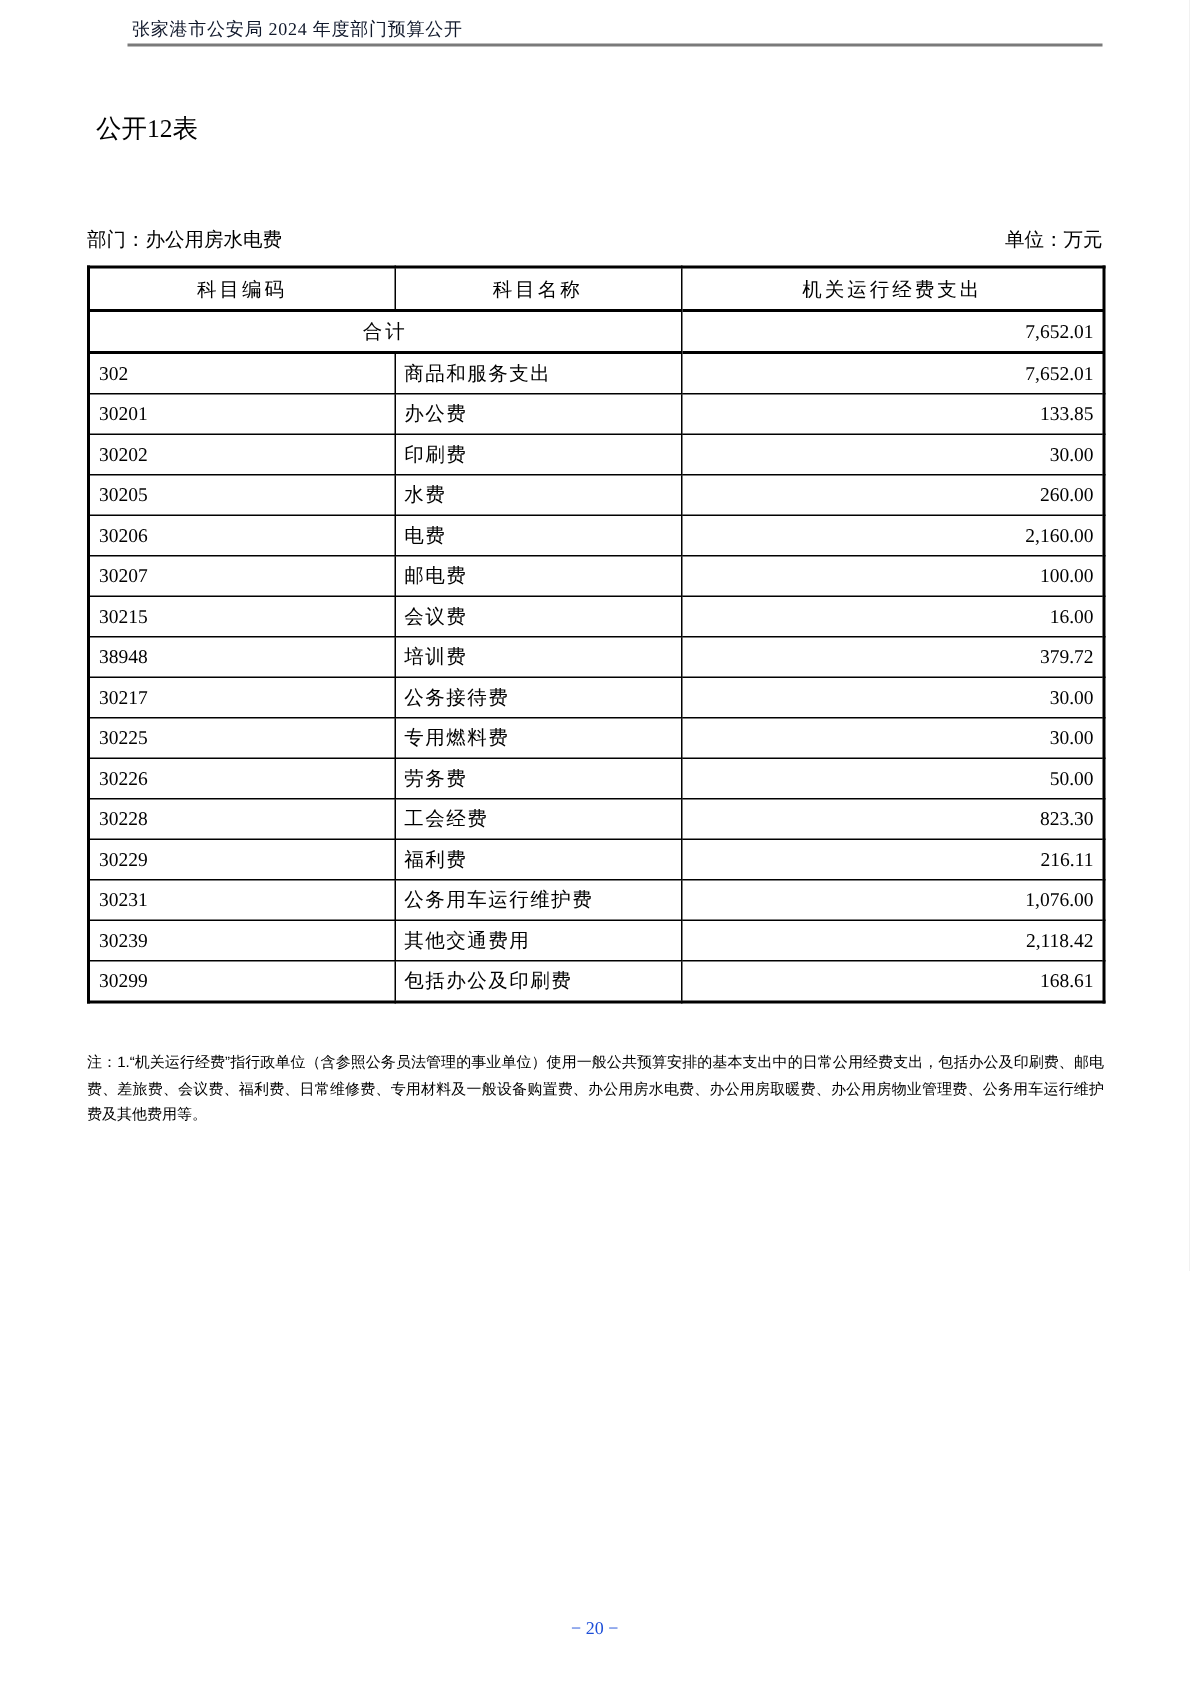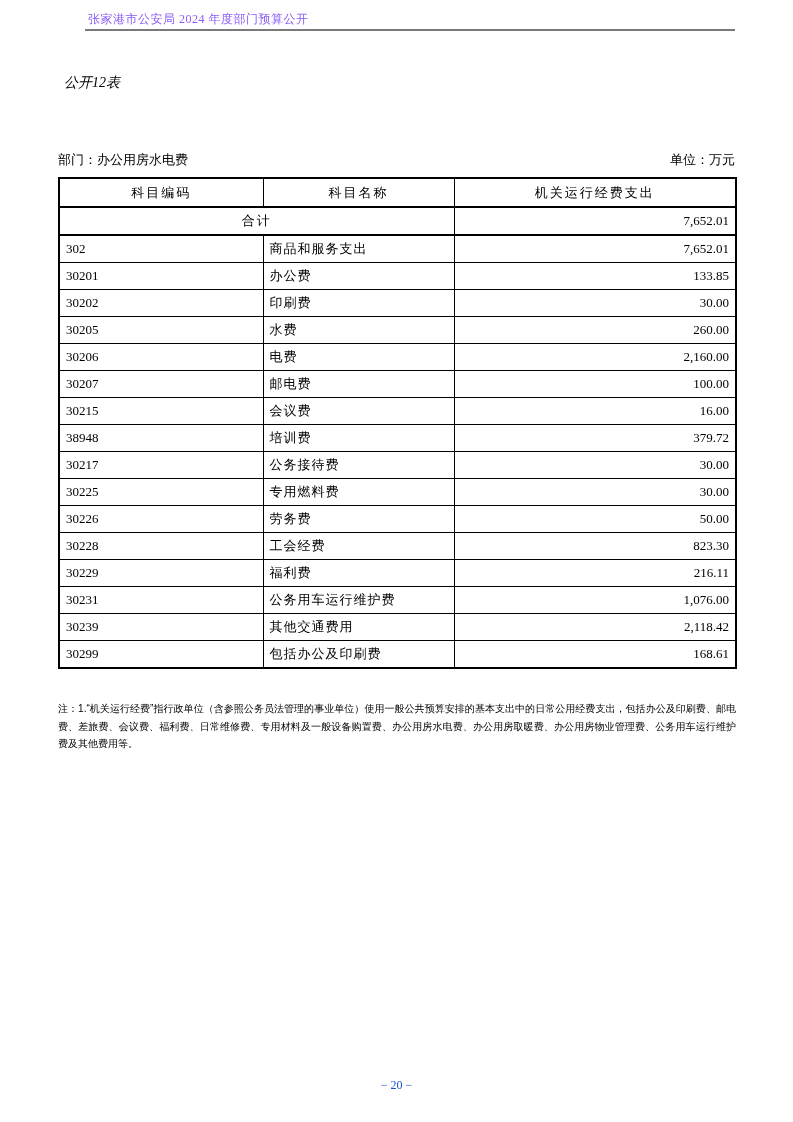--- a/index.html
+++ b/index.html
@@ -12,37 +12,36 @@
     font-family: "Liberation Serif", "DejaVu Serif", serif;
     color: #000;
     overflow: hidden;
   }
   .doc-header {
     position: absolute;
     left: 88px;
     top: 11px;
     font-size: 12px;
     letter-spacing: 0.5px;
-    color: #8b5cf6;
+    color: #0f172a;
     white-space: nowrap;
   }
   .header-rule {
     position: absolute;
     left: 85px;
     top: 29px;
     width: 650px;
     height: 2px;
     background: #7a7a7a;
   }
   .table-label {
     position: absolute;
     left: 64px;
     top: 74px;
-    font-size: 14px;
-    font-style: italic;
+    font-size: 17px;
   }
   .title {
     position: absolute;
     left: 0;
     right: 0;
     top: 104px;
     margin: 0;
     text-align: center;
     font-family: "Liberation Sans", "DejaVu Sans", sans-serif;
     font-size: 26px;

